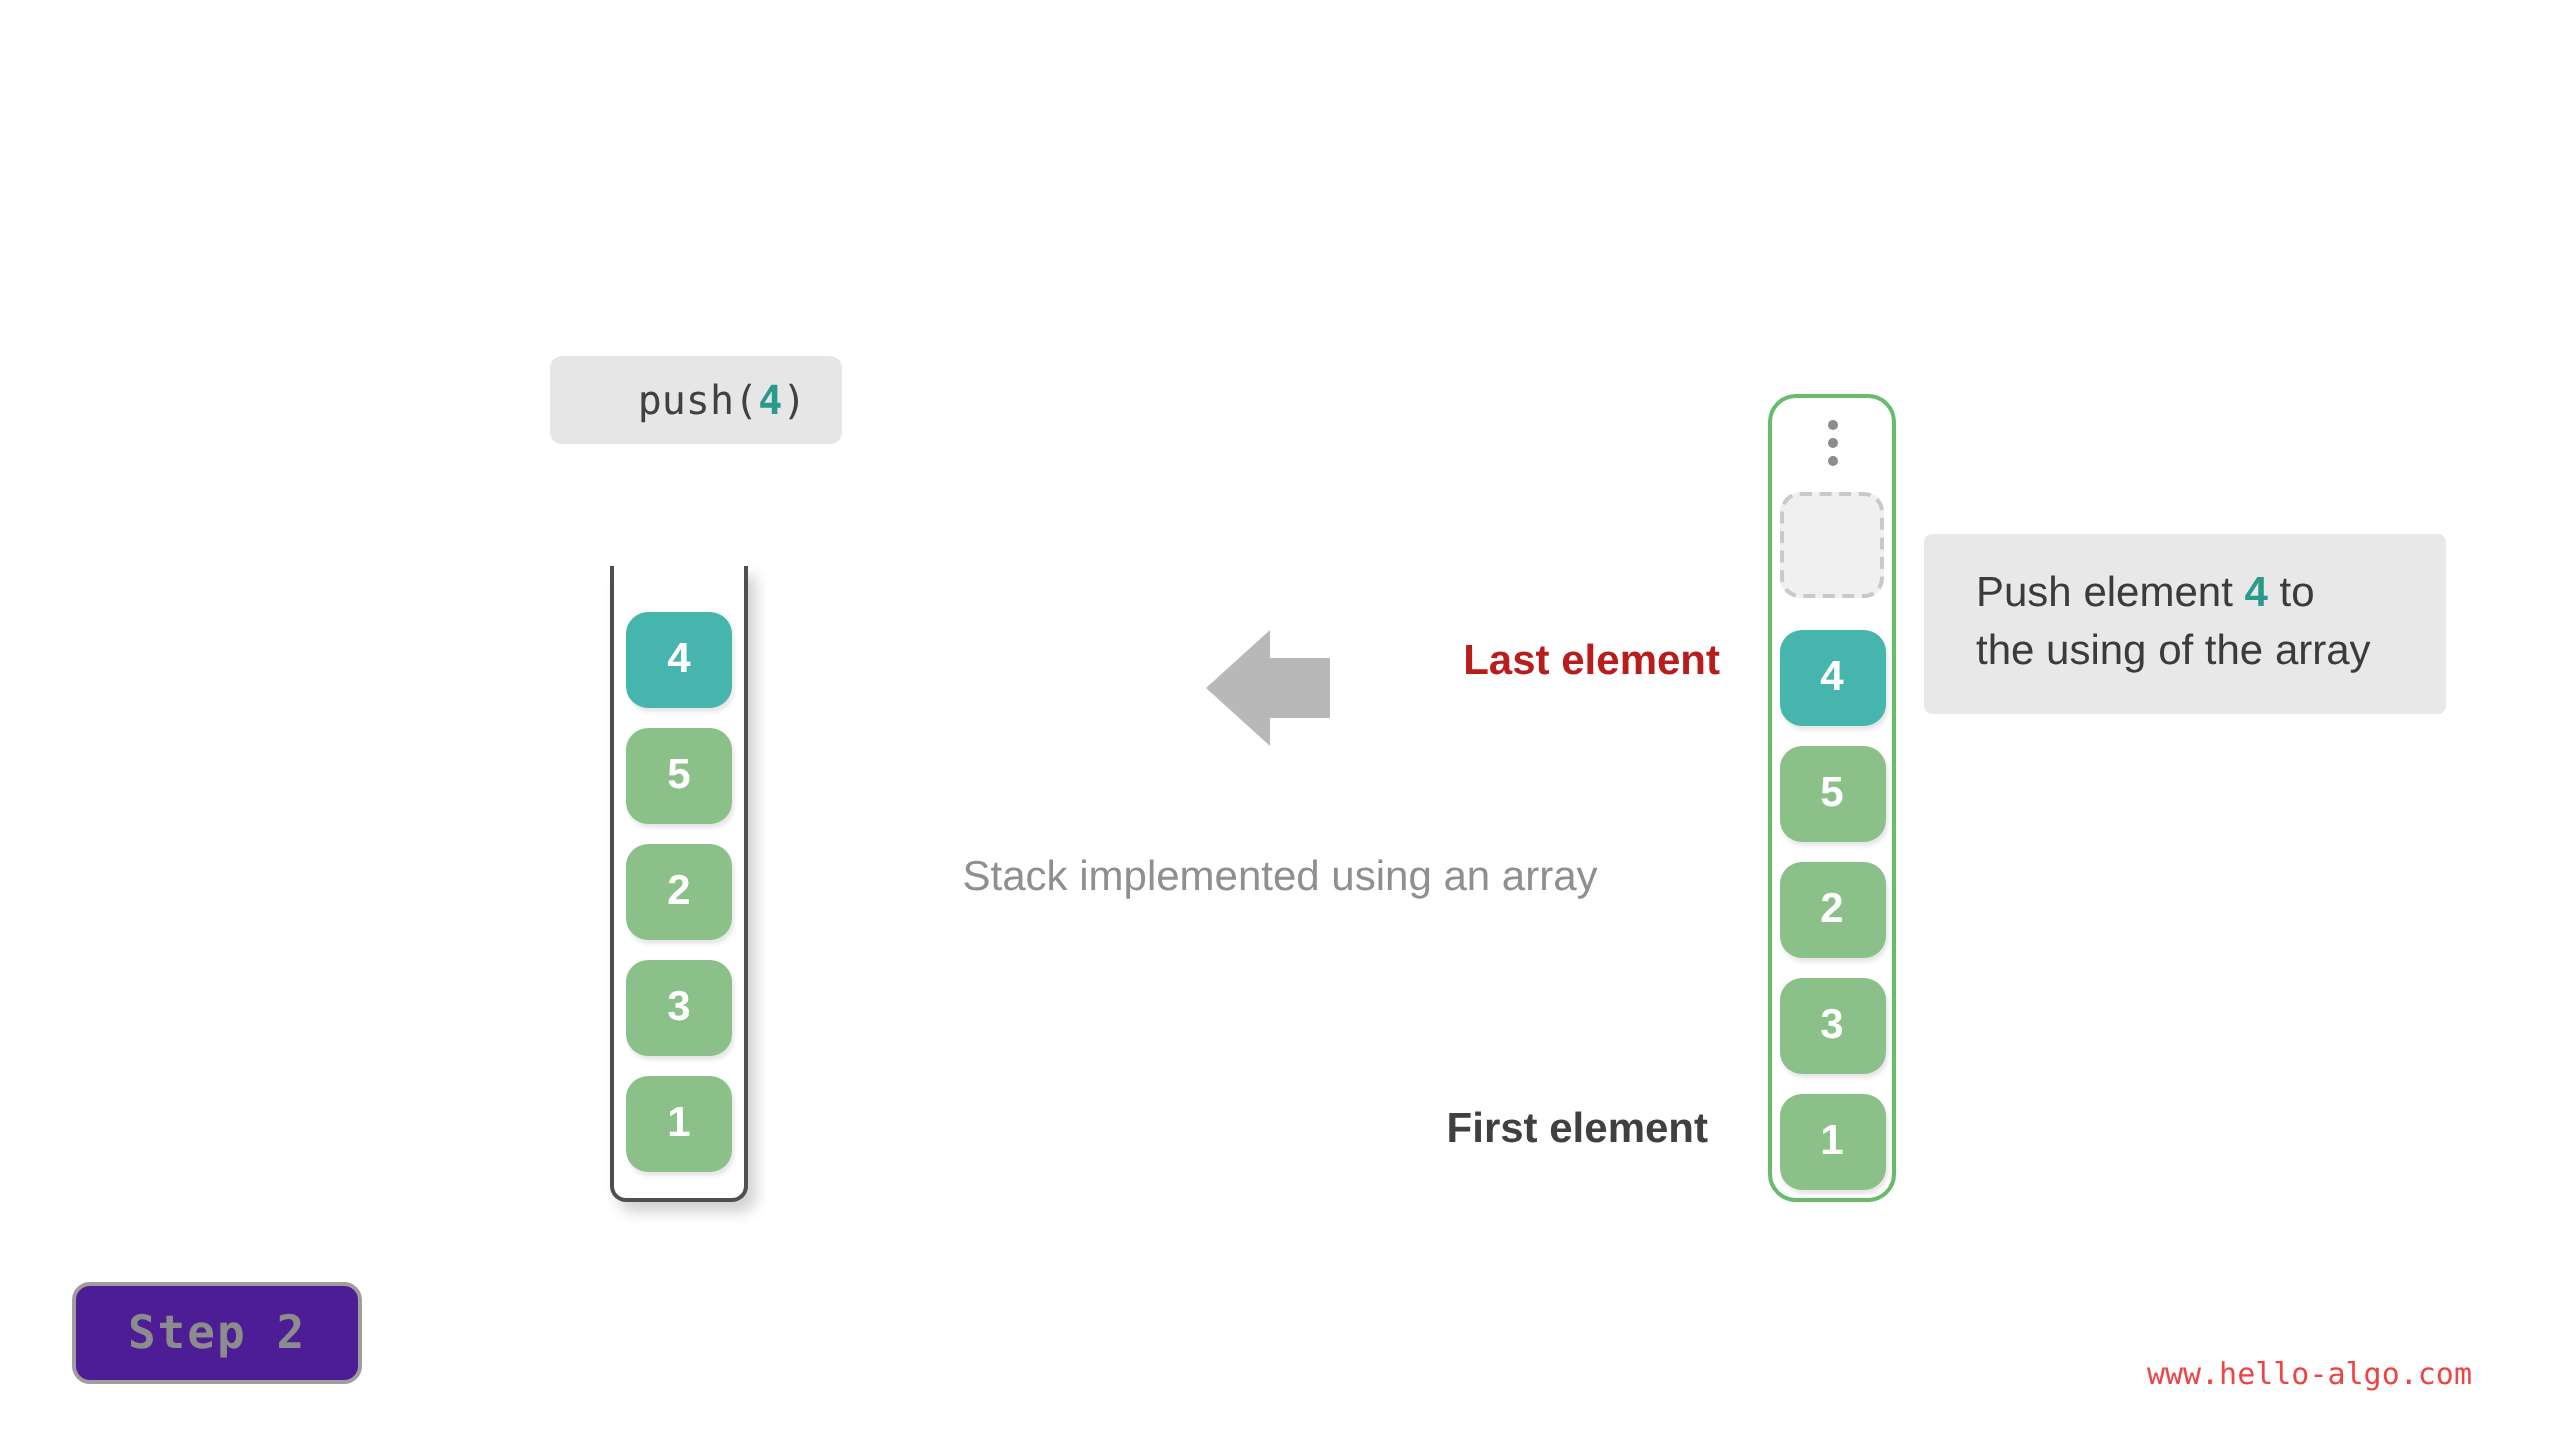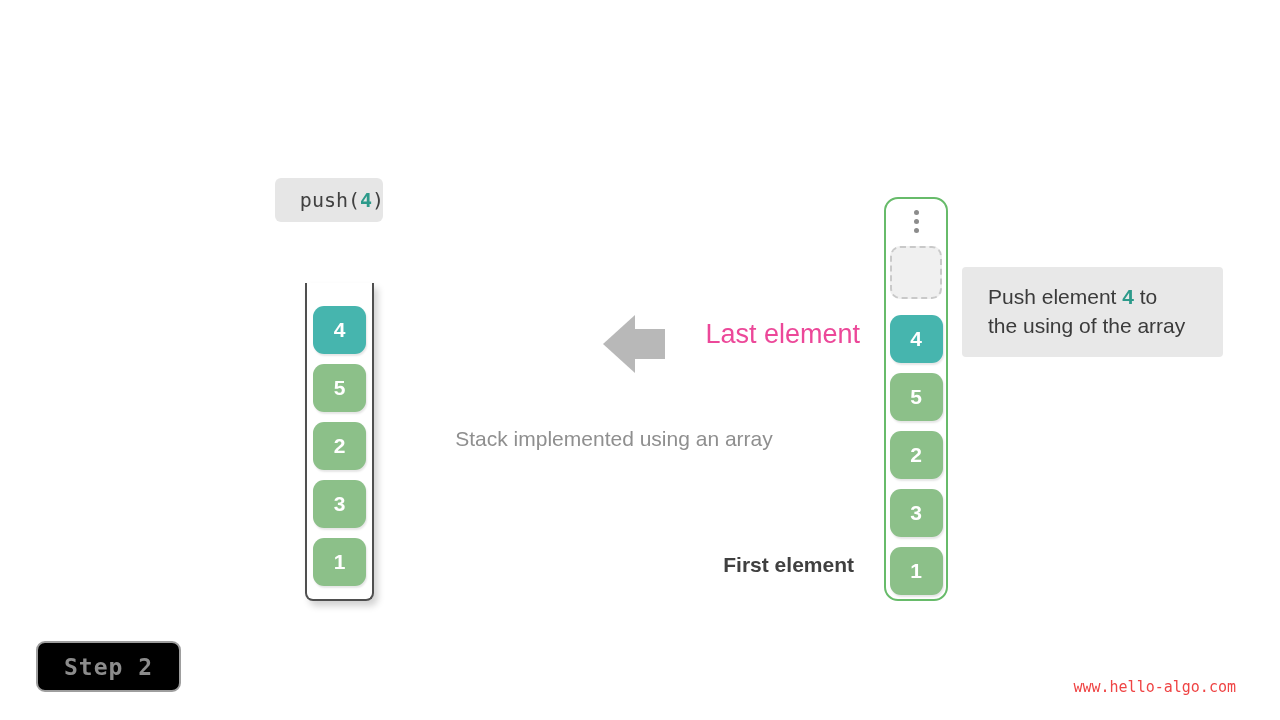--- a/index.html
+++ b/index.html
@@ -1,21 +1,21 @@
 <!DOCTYPE html>
 <html style="--teal: #46b5ae; --green: #8cc089; --array_border: #67bb6a; --accent_text: #2c9a8a; --arrow_gray: #b8b8b8;"><head>
 <meta charset="utf-8">
 <style>
   * { margin: 0; padding: 0; box-sizing: border-box; }
   html, body { width: 1280px; height: 720px; background: #ffffff; overflow: hidden; }
   body { position: relative; font-family: "Liberation Sans", sans-serif; }
 
   
   .push-chip {
-    position: absolute; left: 275px; top: 178px; width: 108px; height: 44px;
+    position: absolute; left: 275px; top: 178px; width: 146px; height: 44px;
     background: #e6e6e6; border-radius: 6px;
     display: flex; align-items: center; justify-content: center;
     font-family: "DejaVu Sans Mono", monospace; font-size: 20px; color: #414141; padding-left: 26px;
   }
   .push-chip .arg { color: var(--accent_text); font-weight: bold; }
 
   
   .left-stack {
     position: absolute; left: 305px; top: 283px; width: 69px; height: 318px;
     border-left: 2px solid #4f4f4f; border-right: 2px solid #4f4f4f; border-bottom: 2px solid #4f4f4f;
@@ -43,28 +43,28 @@
     border-top: 29px solid transparent; border-bottom: 29px solid transparent;
     border-right: 32px solid var(--arrow_gray);
   }
   .arrow .tail {
     position: absolute; left: 32px; top: 14px; width: 30px; height: 30px;
     background: var(--arrow_gray);
   }
 
   .label-last {
     position: absolute; left: 660px; top: 319px; width: 200px; text-align: right;
-    font-weight: normal; font-size: 27px; color: #ec4899;
+    font-weight: bold; font-size: 21px; color: #b91c1c;
   }
   .label-first {
     position: absolute; left: 654px; top: 553px; width: 200px; text-align: right;
     font-weight: bold; font-size: 21px; color: #404040;
   }
   .caption {
-    position: absolute; left: 433px; top: 427px; width: 362px; text-align: center;
+    position: absolute; left: 459px; top: 427px; width: 362px; text-align: center;
     font-size: 21px; color: #8f8f8f;
   }
 
   
   .right-array {
     position: absolute; left: 884px; top: 197px; width: 64px; height: 404px;
     border: 2px solid var(--array_border); border-radius: 14px; background: #ffffff;
     display: flex; flex-direction: column; align-items: center; padding-top: 11px;
   }
   .ellipsis { display: flex; flex-direction: column; gap: 4px; align-items: center; }
@@ -80,21 +80,21 @@
   .tooltip {
     position: absolute; left: 962px; top: 267px; width: 261px; height: 90px;
     background: #e8e8e8; border-radius: 4px;
     padding: 15px 0 0 26px; font-size: 21px; line-height: 29px; color: #3b3b3b;
   }
   .tooltip .arg { color: var(--accent_text); font-weight: bold; }
 
   
   .step-chip {
     position: absolute; left: 36px; top: 641px; width: 145px; height: 51px;
-    background: #000000; border: 2px solid #9e9e9e; border-radius: 9px;
+    background: #4c1d95; border: 2px solid #9e9e9e; border-radius: 9px;
     display: flex; align-items: center; justify-content: center;
     font-family: "DejaVu Sans Mono", monospace; font-weight: bold;
     font-size: 23px; color: #8c8c8c; letter-spacing: 1px;
   }
 
   .watermark {
     position: absolute; right: 44px; bottom: 24px;
     font-family: "DejaVu Sans Mono", monospace; font-size: 15px; color: #ef4444;
   }
 </style>

